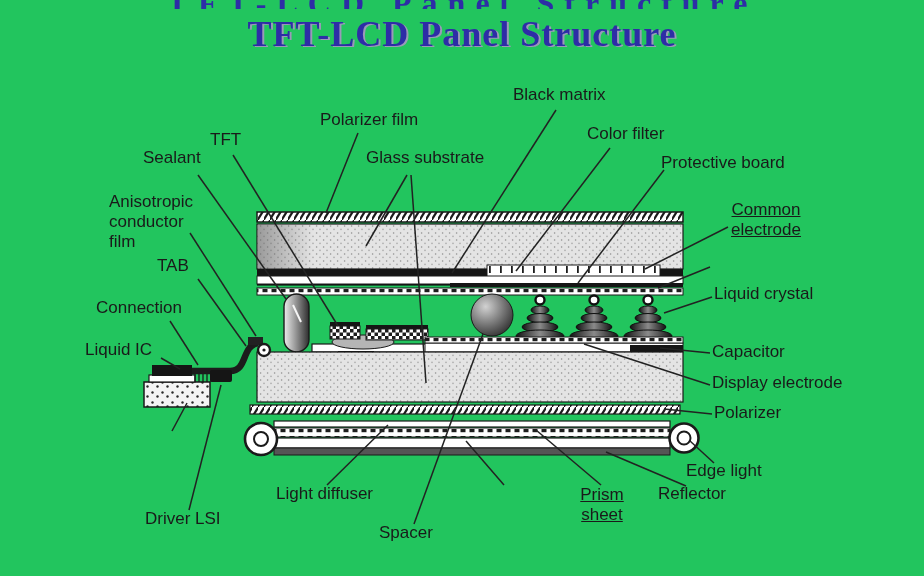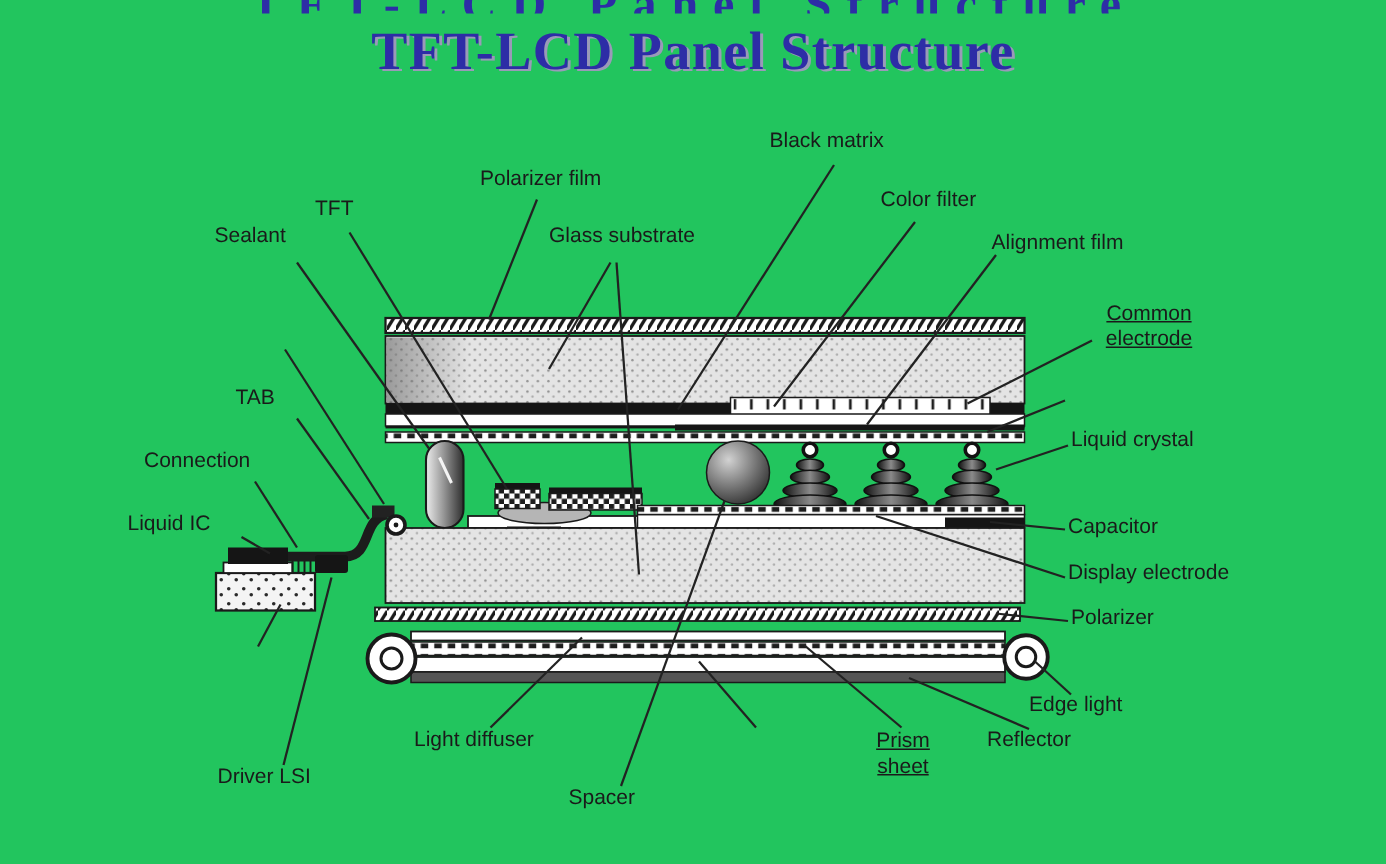--- a/index.html
+++ b/index.html
@@ -1,19 +1,19 @@
 <!DOCTYPE html>
 <html><head>
 <meta charset="utf-8">
 <style>
   html,body{margin:0;padding:0;background:#fff;}
   #stage{position:relative;width:924px;height:576px;background:#22c55e;overflow:hidden;
          font-family:"Liberation Sans", sans-serif;color:#1a1a1a;}
   #diagram{position:absolute;left:0;top:0;}
-  .label{position:absolute;font-size:14px;line-height:1.18;white-space:pre-line;color:#1a1a1a;}
+  .label{position:absolute;font-size:17px;line-height:1.18;white-space:pre-line;color:#1a1a1a;}
   .label.center{text-align:center;text-decoration:underline;}
   #title{position:absolute;left:0;top:13px;width:100%;text-align:center;
          font-family:"Liberation Serif", serif;font-weight:bold;font-size:36px;
          color:#2d2da6;text-shadow:2px 1px 0 #9a9ab8;letter-spacing:1px;}
   #cropped-strip{position:absolute;top:0;left:0;width:100%;height:9px;overflow:hidden;text-align:center;}
   #cropped-strip span{display:inline-block;margin-top:-27px;font-family:"Liberation Serif", serif;
          font-weight:bold;font-size:32px;color:#2d2da6;letter-spacing:10px;white-space:nowrap;}
 </style>
 </head>
 <body>
@@ -223,27 +223,30 @@
       <line x1="190" y1="233" x2="256" y2="336"></line>
       <line x1="198" y1="175" x2="286" y2="299"></line>
       <line x1="233" y1="155" x2="338" y2="326"></line>
     </g>
   </svg>
 
   <div class="label" style="left:320px;top:110px">Polarizer film</div>
   <div class="label" style="left:366px;top:148px">Glass substrate</div>
   <div class="label" style="left:210px;top:130px">TFT</div>
   <div class="label" style="left:143px;top:148px">Sealant</div>
+  <div class="label" style="left:109px;top:192px">Anisotropic
+conductor
+film</div>
   <div class="label" style="left:157px;top:256px">TAB</div>
   <div class="label" style="left:96px;top:298px">Connection</div>
   <div class="label" style="left:85px;top:340px">Liquid IC</div>
   <div class="label" style="left:145px;top:509px">Driver LSI</div>
   <div class="label" style="left:513px;top:85px">Black matrix</div>
   <div class="label" style="left:587px;top:124px">Color filter</div>
-  <div class="label" style="left:661px;top:153px">Alignment film</div>
+  <div class="label" style="left:661px;top:153px">Protective board</div>
   <div class="label center" style="left:722px;top:200px;width:88px">Common
 electrode</div>
   <div class="label" style="left:714px;top:284px">Liquid crystal</div>
   <div class="label" style="left:712px;top:342px">Capacitor</div>
   <div class="label" style="left:712px;top:373px">Display electrode</div>
   <div class="label" style="left:714px;top:403px">Polarizer</div>
   <div class="label" style="left:686px;top:461px">Edge light</div>
   <div class="label" style="left:658px;top:484px">Reflector</div>
   <div class="label center" style="left:560px;top:485px;width:84px">Prism
 sheet</div>

